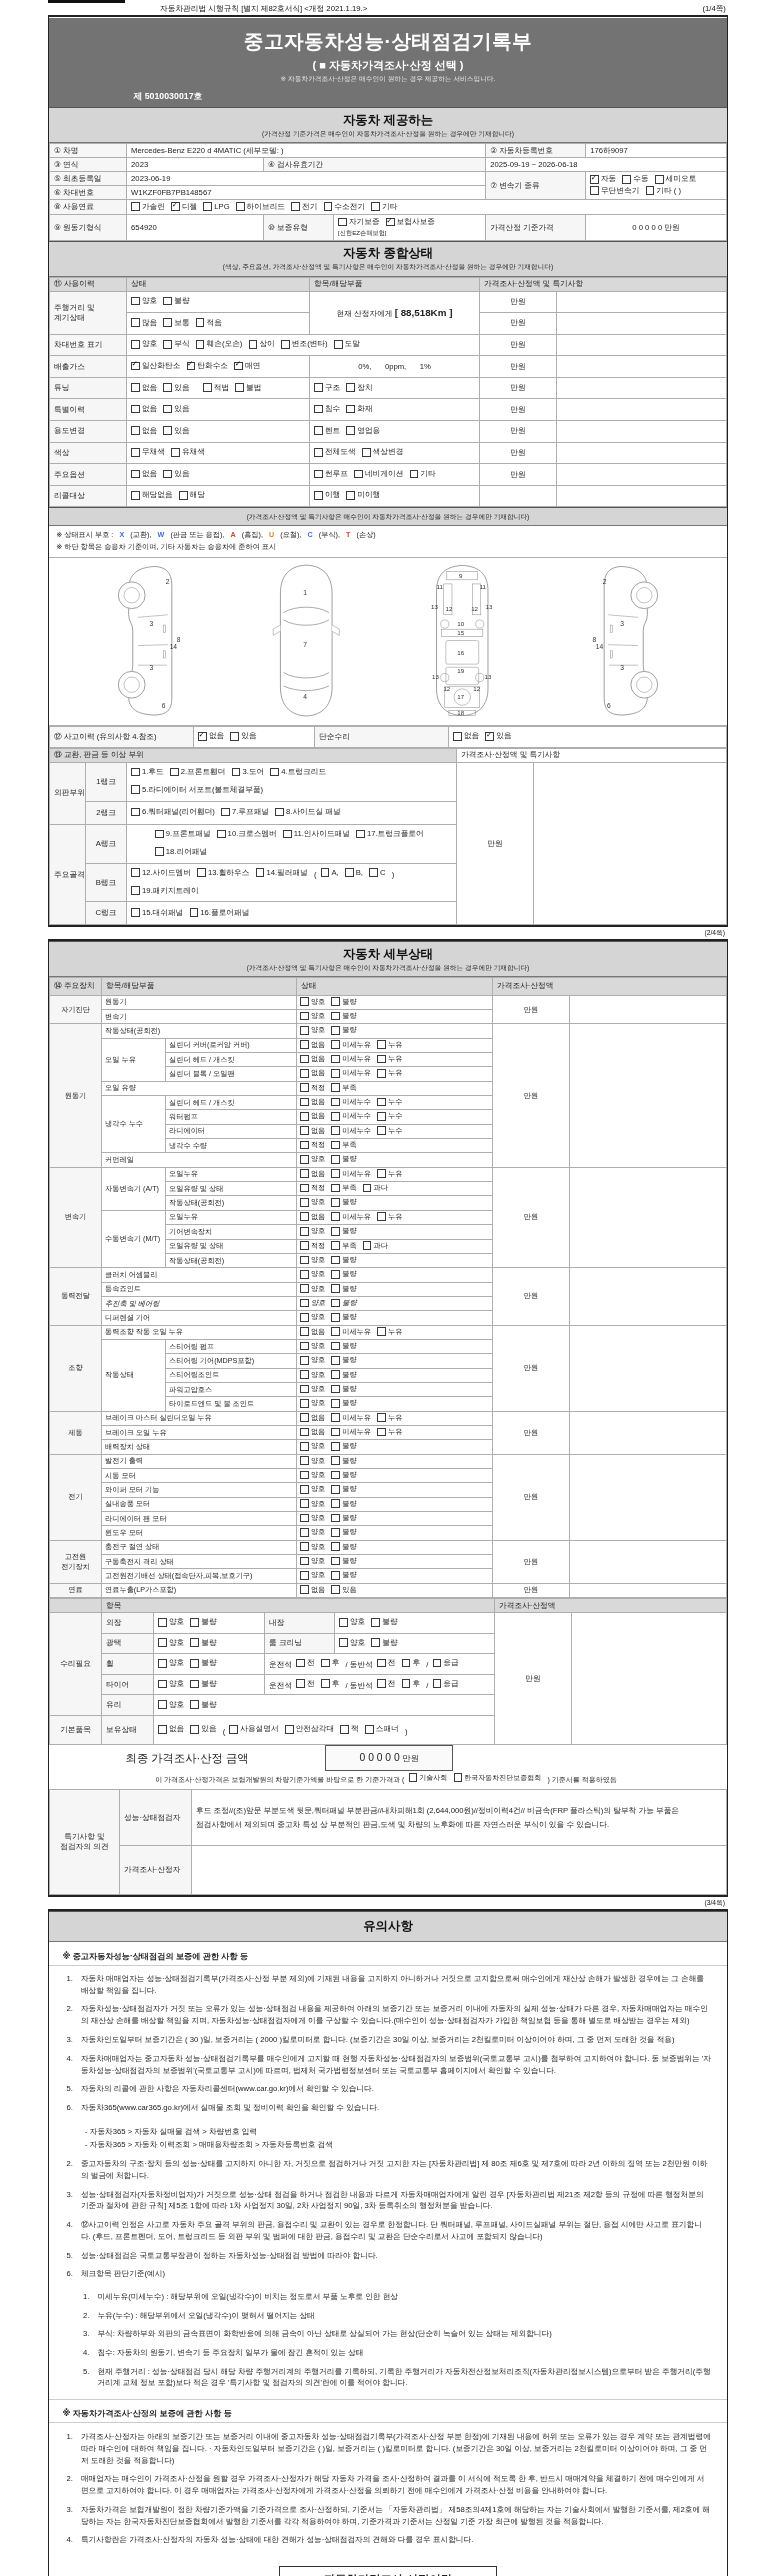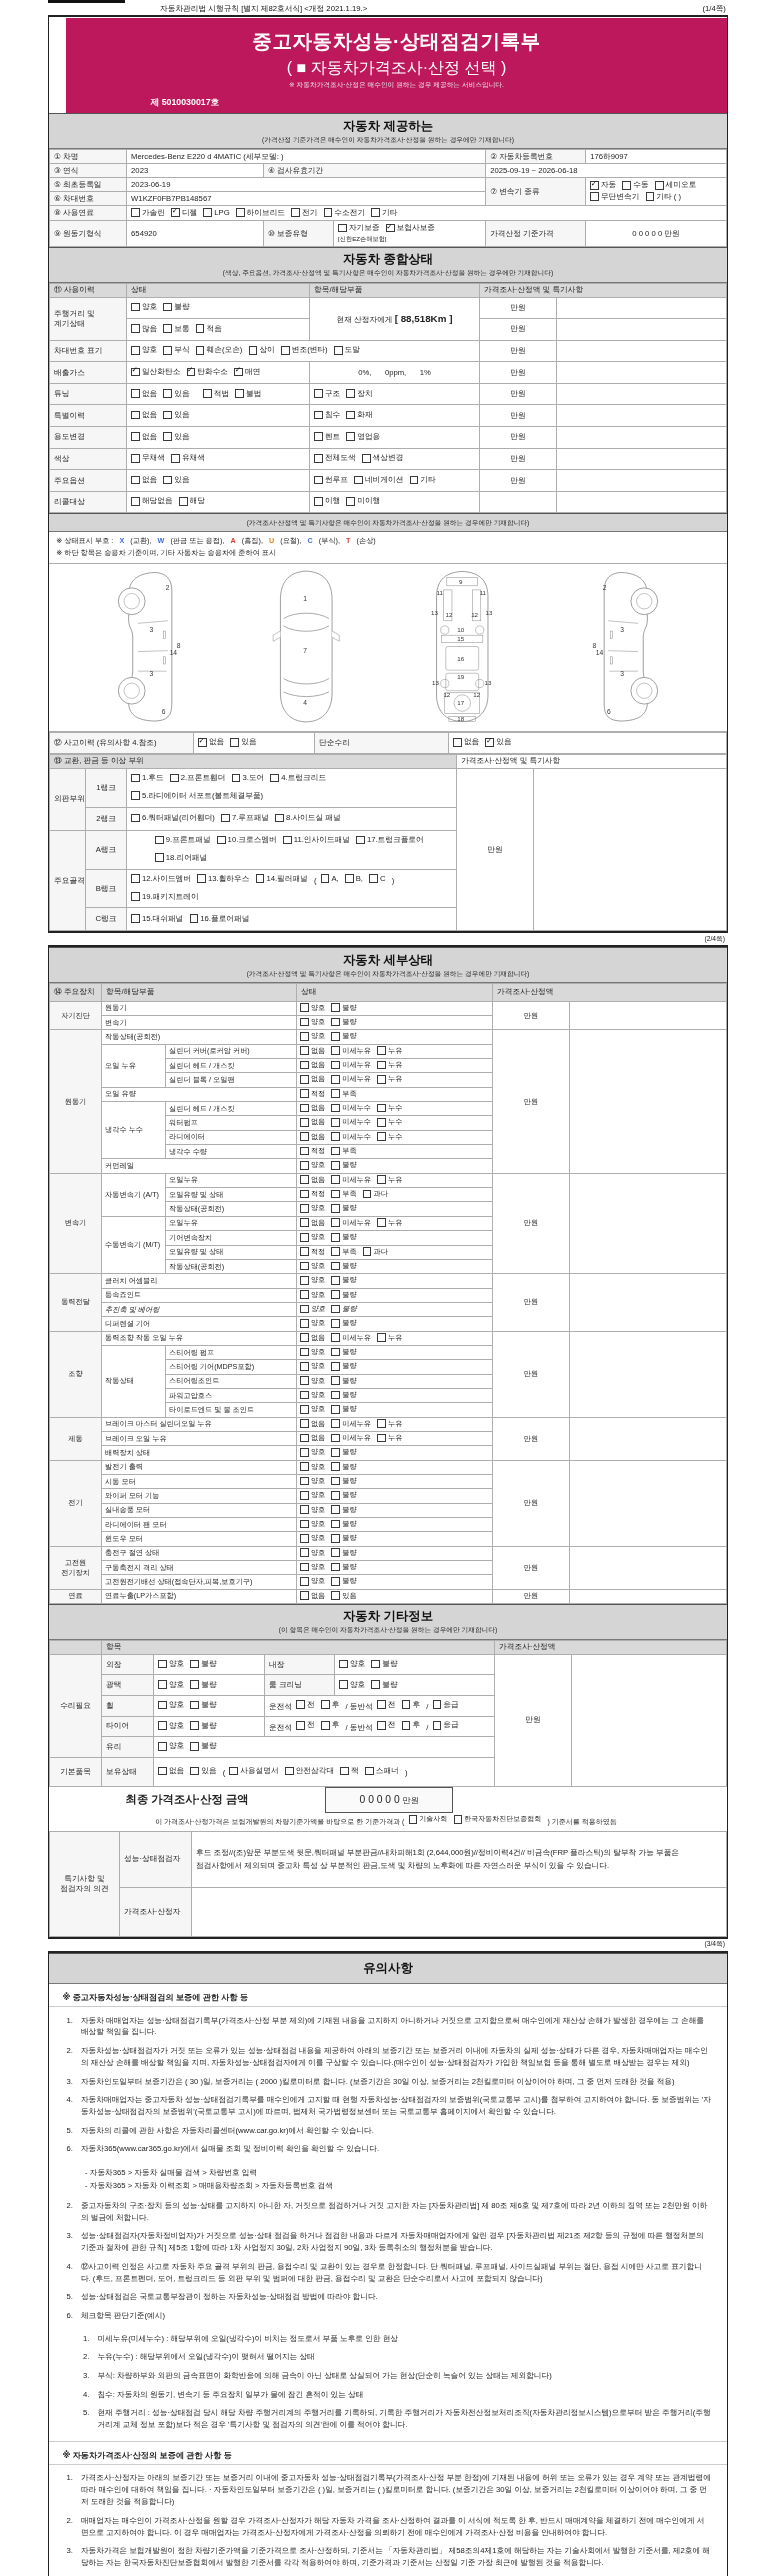--- a/index.html
+++ b/index.html
@@ -4,23 +4,23 @@
 <style>
   html,body{margin:0;padding:0;}
   body{width:773px;height:2576px;background:#ffffff;position:relative;
        font-family:"Liberation Sans","DejaVu Sans",sans-serif;color:#222;overflow:hidden;}
   .doc{position:absolute;left:48px;top:0;width:680px;}
   .topline{height:2.6px;background:#111;width:77px;}
   .caption-row{display:flex;justify-content:space-between;font-size:7.7px;padding:1px 2.1px 1px 112px;color:#111;}
   .pagebox{border:1px solid #222;border-top-width:2.6px;border-bottom-width:2.6px;background:#fff;}
   .marker{text-align:right;font-size:6.7px;padding:1.5px 3.1px;color:#111;}
   
-  .dhead{background:#be185d;color:#fff;padding:5.2px 12.4px 3.1px 12.4px;border-top:1.5px solid #fff;margin-left:17px;}
+  .dhead{background:#737373;color:#fff;padding:5.2px 12.4px 3.1px 12.4px;border-top:1.5px solid #fff;}
   .dhead .t1{text-align:center;font-size:19.6px;font-weight:bold;letter-spacing:0.5px;margin-top:5.2px;}
-  .dhead .t2{text-align:center;font-size:16px;font-weight:normal;margin-top:3.1px;}
+  .dhead .t2{text-align:center;font-size:11px;font-weight:bold;margin-top:3.1px;}
   .dhead .t3{text-align:center;font-size:6.7px;margin-top:2.1px;color:#e8e8e8;}
   .dhead .docno{font-size:8.8px;font-weight:bold;margin:7.2px 0 1px 72px;}
   
   .band{background:#d5d5d5;border-top:1px solid #555;border-bottom:0.5px solid #777;text-align:center;padding:3.1px 0 3.6px 0;}
   .band .bt{font-size:12.4px;font-weight:bold;color:#111;}
   .band .bs{font-size:6.7px;color:#222;margin-top:1px;}
   
   table{border-collapse:collapse;width:100%;table-layout:fixed;}
   td,th{border:0.5px solid #aeaeae;font-size:7.7px;padding:1.5px 4.1px;vertical-align:middle;word-break:keep-all;}
   th{background:#d9d9d9;font-weight:normal;text-align:left;}
@@ -1122,24 +1122,20 @@
               </span><span class="cb">
                 <span class="box"></span>
                 <span class="cl">있음</span>
               </span></td>
             <td class="price" rowspan="1">만원</td>
             <td rowspan="1"></td>
           </tr>
         </tbody>
     </table>
 
-    <div class="band">
-      <div class="bt">자동차 기타정보</div>
-      <div class="bs">(이 항목은 매수인이 자동차가격조사·산정을 원하는 경우에만 기재합니다)</div>
-    </div>
 
     <table>
       <colgroup>
           <col style="width:52px">
           <col style="width:52px">
           <col style="width:111px">
           <col style="width:70px">
           <col style="width:160px">
           <col style="width:77px">
           <col>
@@ -1273,21 +1269,21 @@
                 <span class="box"></span>
                 <span class="cl">스패너</span>
               </span><span class="mt">)</span></td>
       </tr>
     </tbody>
       </table>
 
     <table>
       <tbody>
           <tr style="height:25px">
-        <td style="border:none;text-align:center;font-size:11.3px;font-weight:bold;width:268px;">최종 가격조사·산정 금액</td>
+        <td style="border:none;text-align:center;font-size:11.3px;font-weight:normal;width:268px;">최종 가격조사·산정 금액</td>
         <td style="border:0.5px solid #555;width:118px;text-align:center;font-size:10.3px;background:#fafafa;"><span>0 0 0 0 0</span> <span style="font-size:8.2px">만원</span></td>
         <td style="border:none;"></td>
       </tr>
       <tr>
         <td colspan="3" style="border:none;text-align:center;font-size:7px;padding-bottom:4.1px;"><span class="mt">이 가격조사·산정가격은 보험개발원의 차량기준가액을 바탕으로 한 기준가격과 (</span><span class="cb">
                 <span class="box"></span>
                 <span class="cl">기술사회</span>
               </span><span class="cb">
                 <span class="box"></span>
                 <span class="cl">한국자동차진단보증협회</span>

